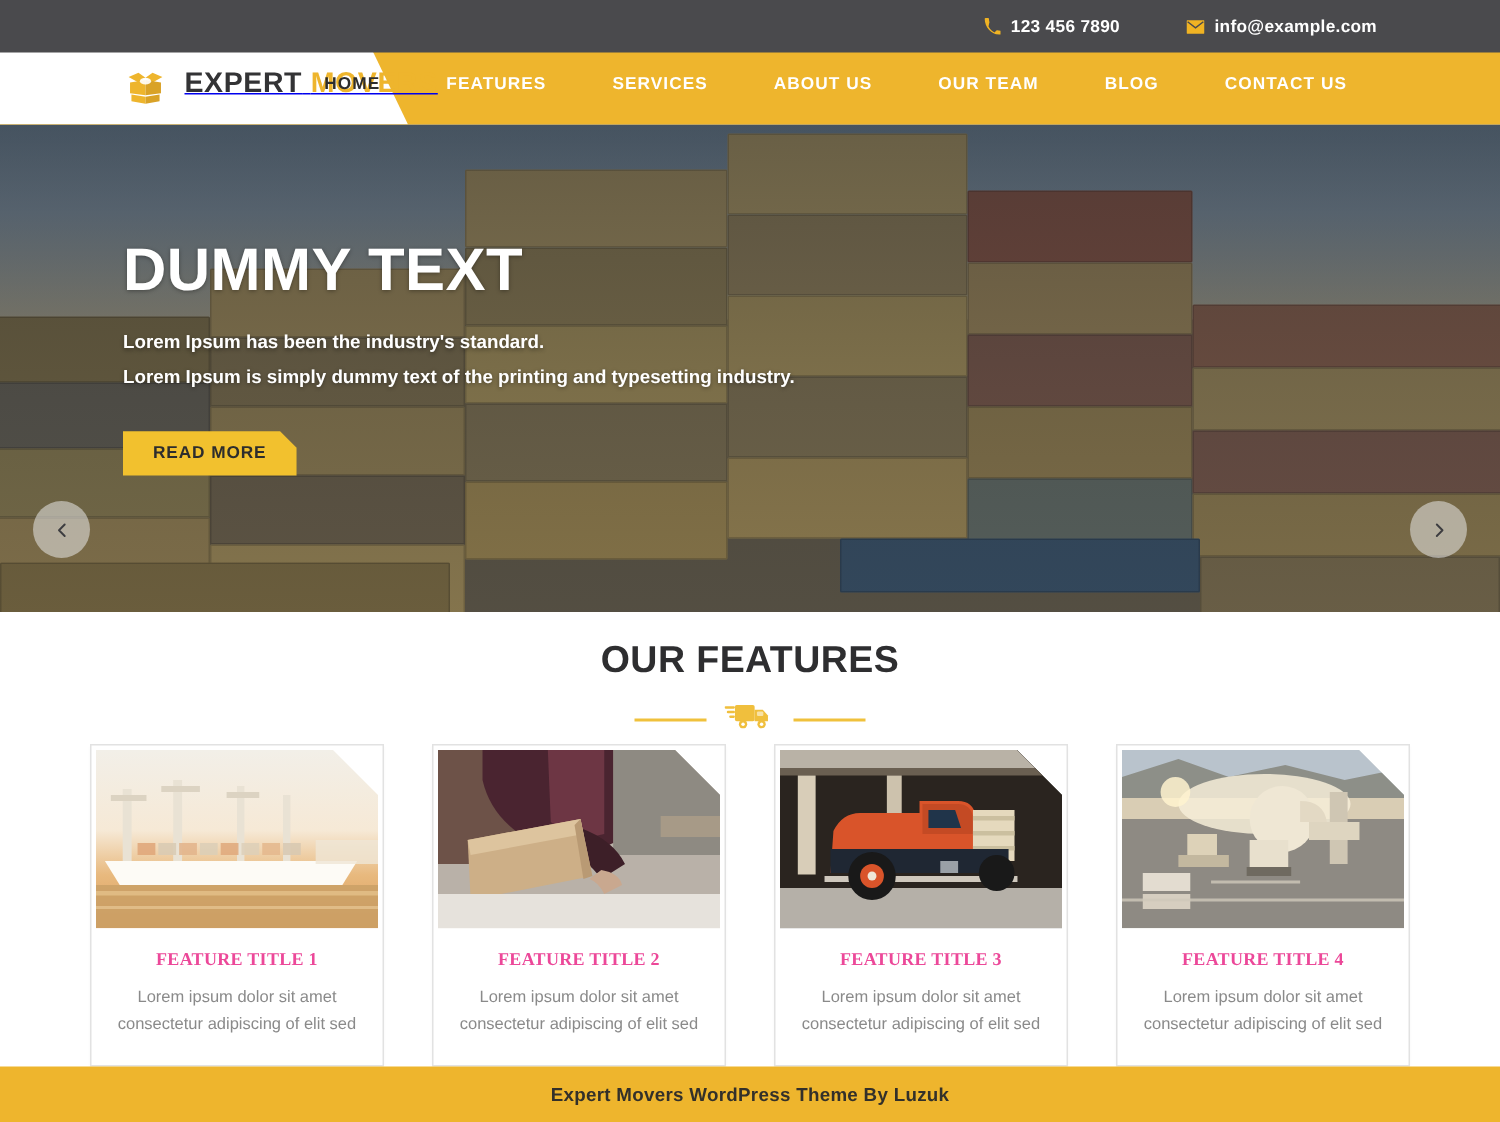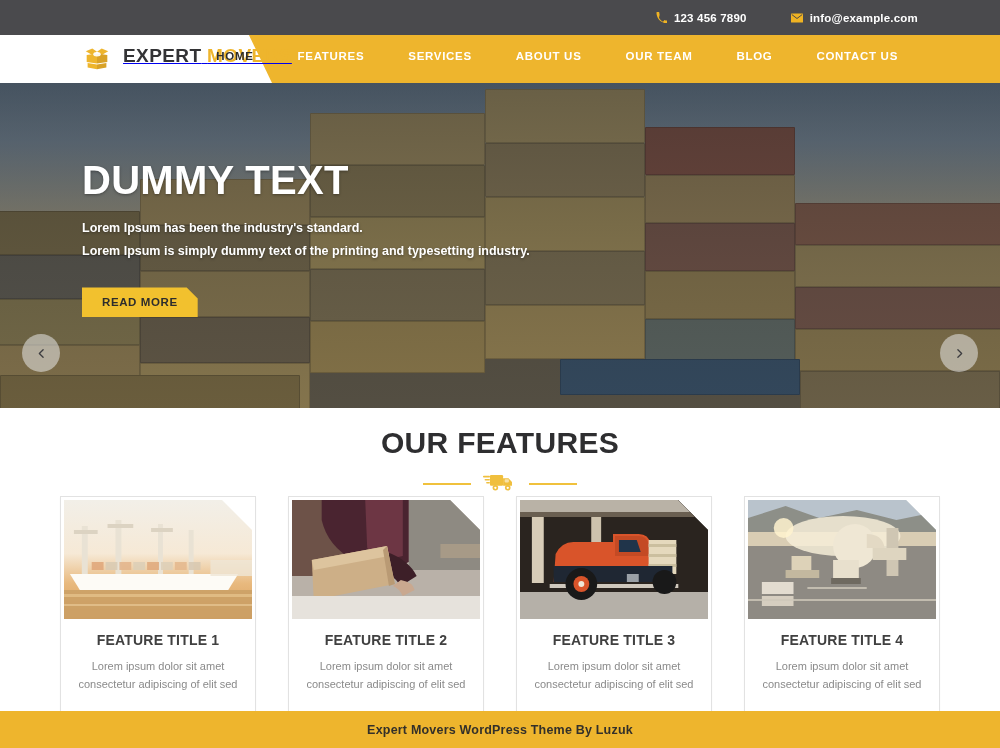--- a/index.html
+++ b/index.html
@@ -112,21 +112,21 @@
     z-index: 4; cursor: pointer; border: none;
   }
   .slider-arrow svg { display: block; }
   .arrow-prev { left: 22px; }
   .arrow-next { right: 22px; }
 
   
   .features { position: absolute; top: 408px; left: 0; width: 1000px; height: 303px; background: #ffffff; }
   .sec-title {
     text-align: center; margin-top: 18px;
-    font-size: 30px; font-weight: bold; color: #2e2e30; letter-spacing: .3px;
+    font-size: 25px; font-weight: bold; color: #2e2e30; letter-spacing: .3px;
   }
   .divider {
     display: flex; align-items: center; justify-content: center;
     gap: 12px; margin-top: 11px;
   }
   .divider .dline { width: 48px; height: 2px; background: #f0c13c; }
   .divider .truck { display: block; }
 
   .cards {
     position: absolute; top: 88px; left: 0; width: 1000px;
@@ -136,21 +136,21 @@
     width: 196px; background: #ffffff;
     border: 1px solid #e2e2e2;
     box-shadow: 0 1px 2px rgba(0,0,0,.03);
   }
   .card-img {
     height: 119px; margin: 3px 3px 0 3px; position: relative; overflow: hidden;
     clip-path: polygon(0 0, calc(100% - 30px) 0, 100% 30px, 100% 100%, 0 100%);
   }
   .card-img .ph { position: absolute; inset: 0; }
   .card-body { padding: 13px 10px 18px 10px; text-align: center; }
-  .card-title { font-size: 14px; font-weight: bold; color: #404040; letter-spacing: .2px; }
+  .card-title { font-size: 12px; font-weight: bold; color: #ec4899; letter-spacing: .2px; font-family: Liberation Serif, serif; }
   .card-desc { margin-top: 9px; font-size: 11px; color: #8a8a8a; line-height: 1.65; }
 
   
   .footer {
     position: absolute; bottom: 0; left: 0; width: 1000px; height: 37px;
     background: #eeb52d; display: flex; align-items: center; justify-content: center;
   }
   .footer-text { font-size: 12.5px; font-weight: bold; color: #33302a; letter-spacing: .2px; }
 </style>
 </head>

